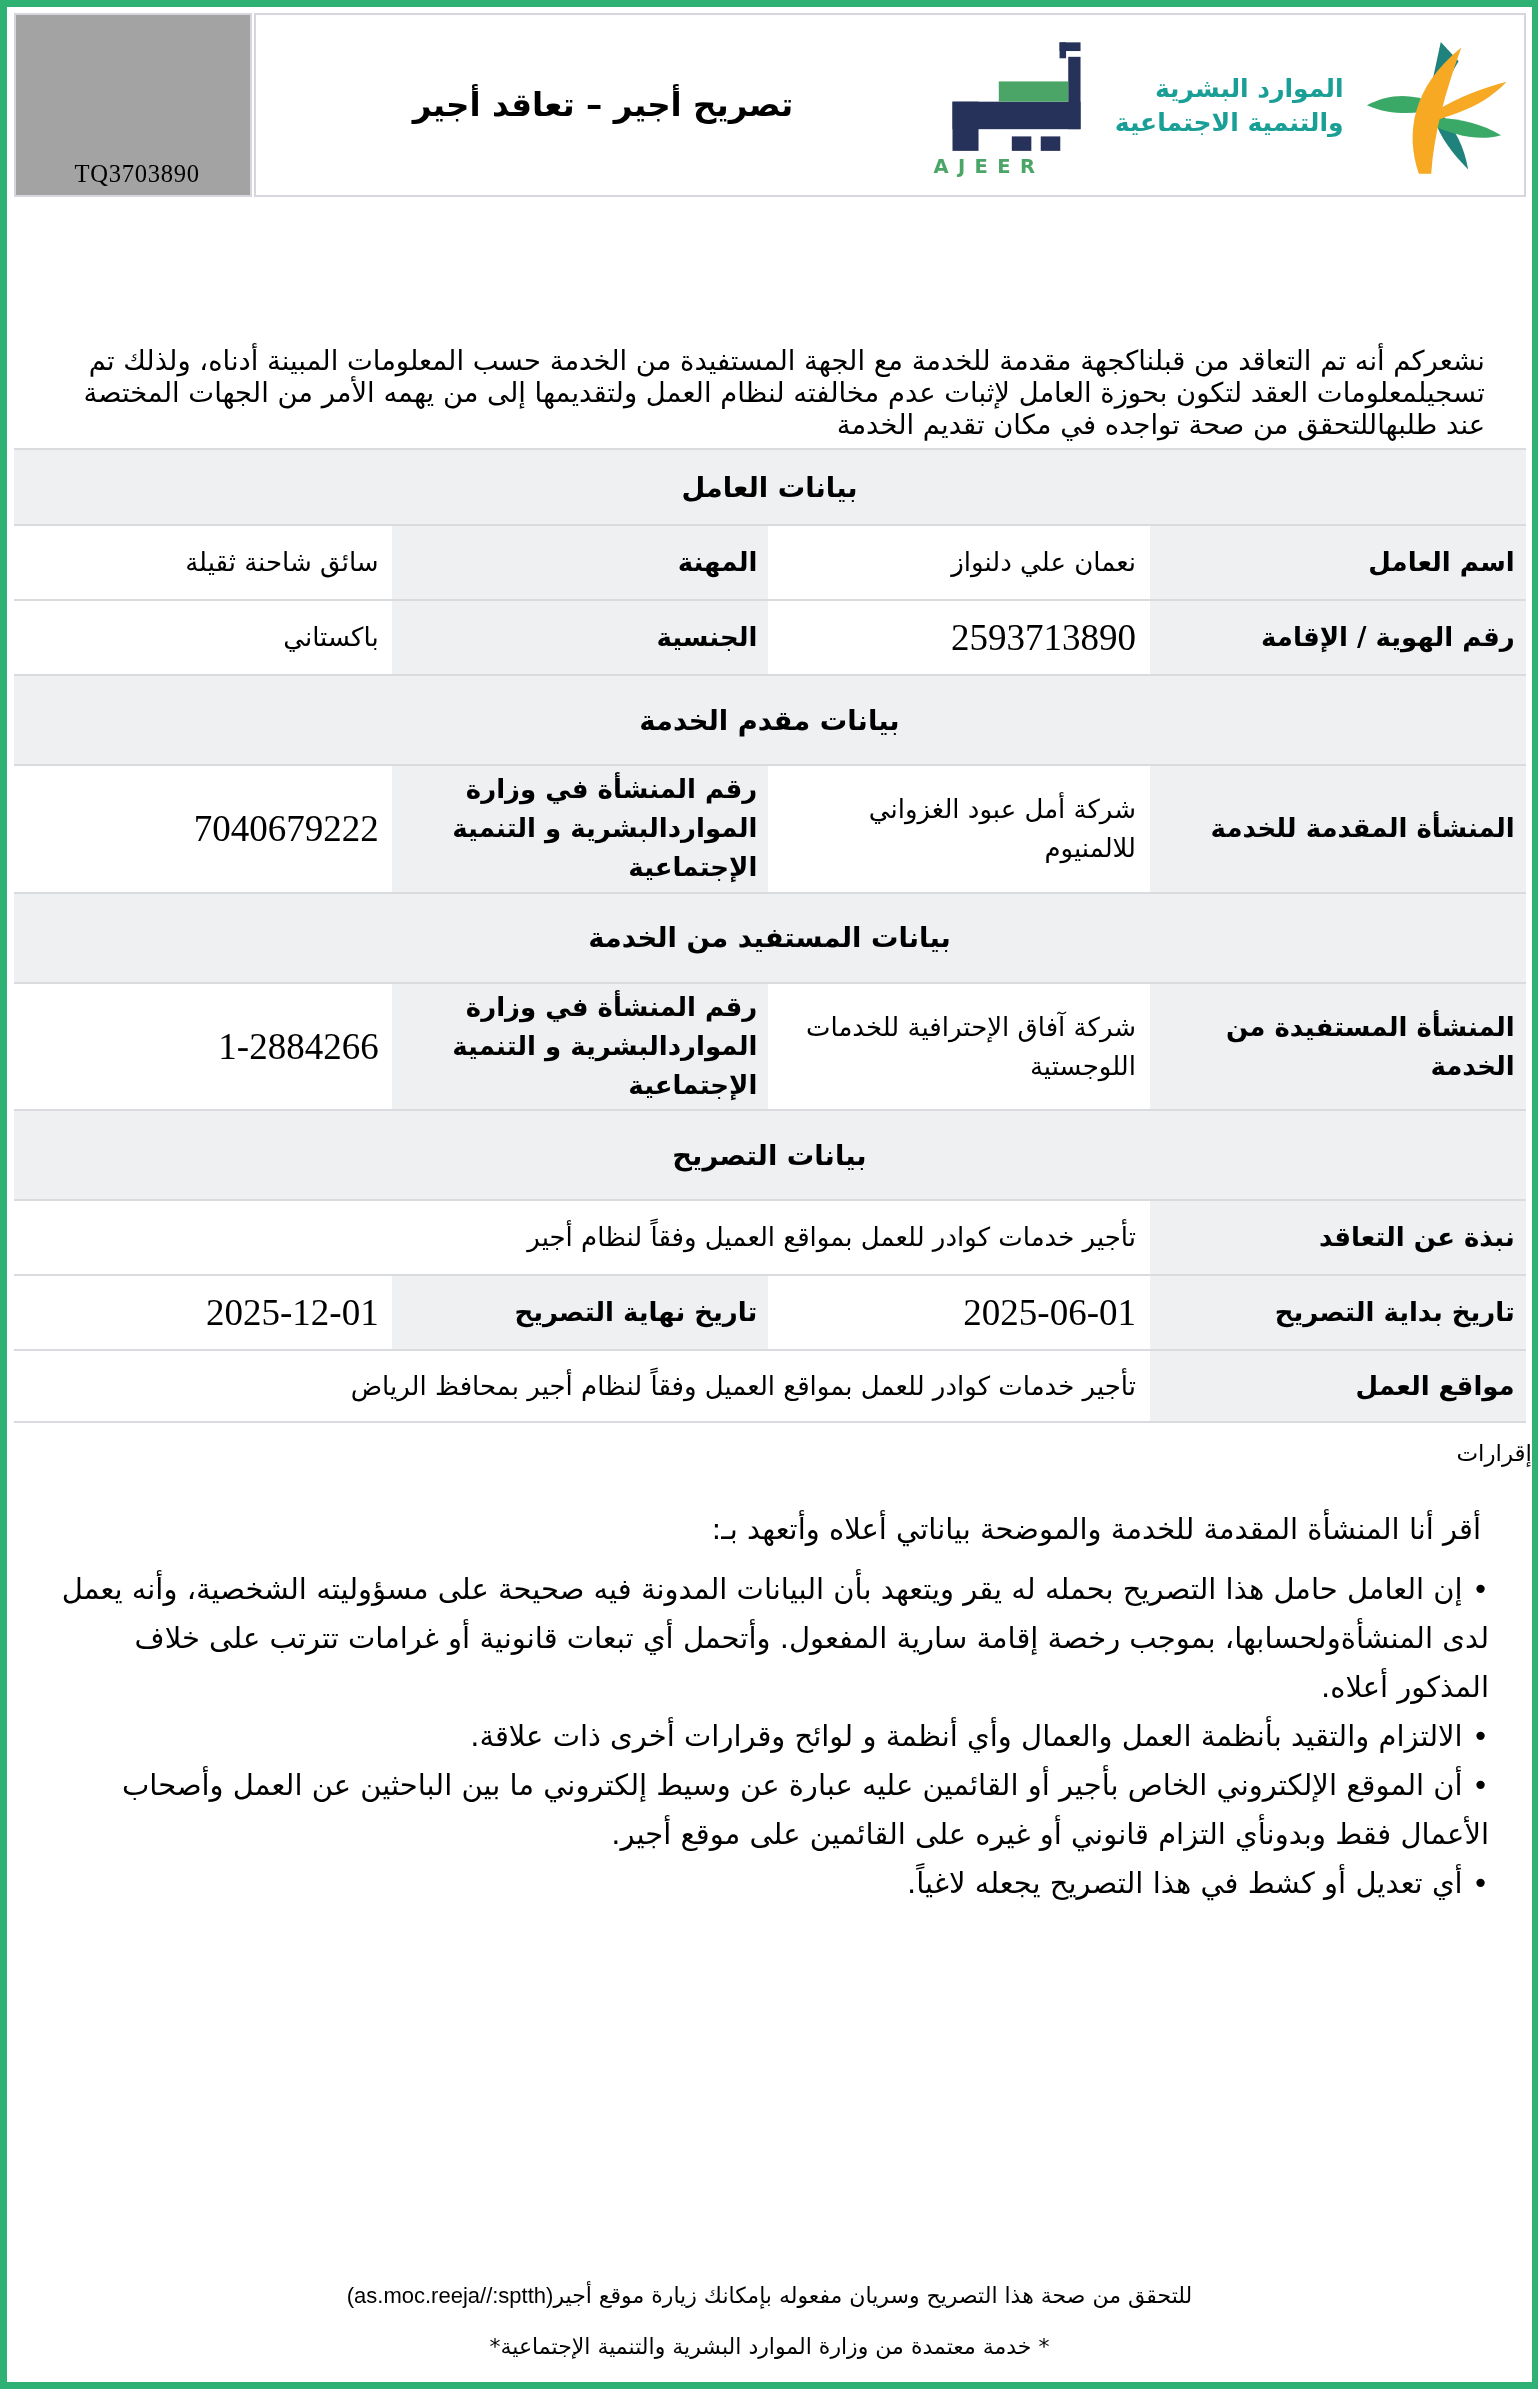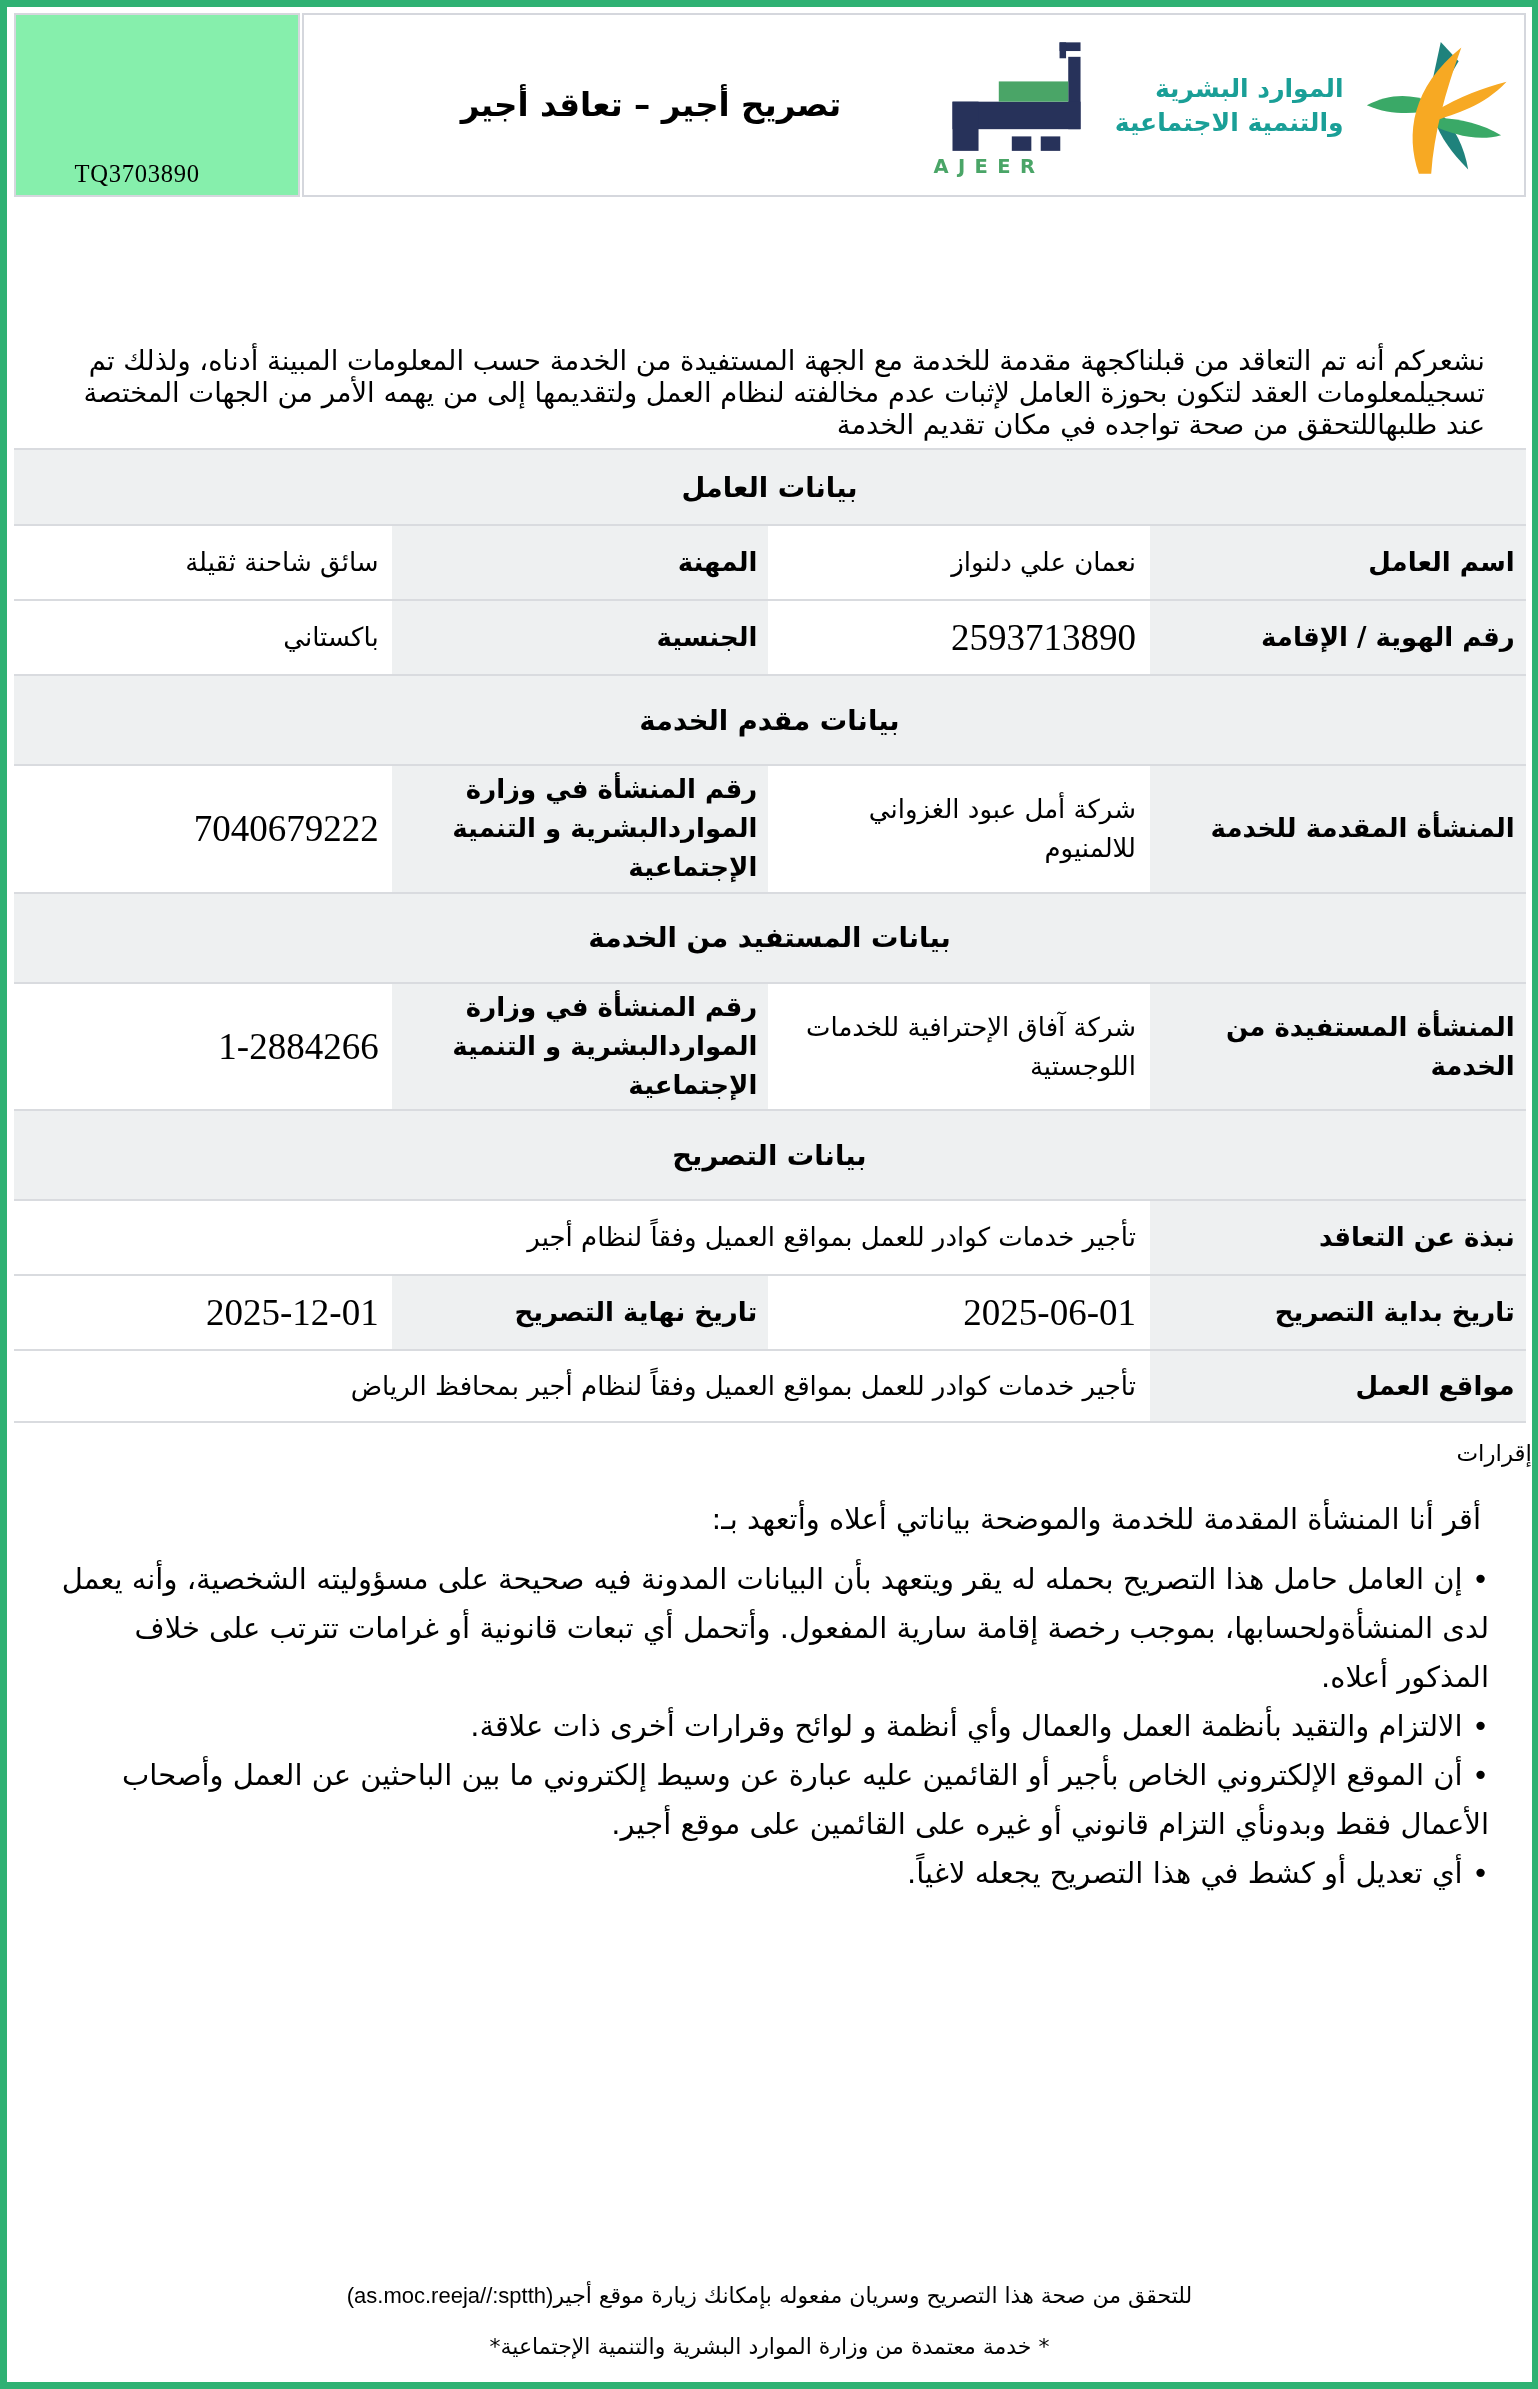--- a/index.html
+++ b/index.html
@@ -8,21 +8,21 @@
     --table-gray:#eef0f1; --line-gray:#d9dbdf; --box-border:#d5d7dd;
   }
   *{margin:0;padding:0;box-sizing:border-box;}
   body{background:#fff;font-family:"DejaVu Sans",sans-serif;color:#000;}
   .page{
     position:relative;width:1539px;height:2389px;background:#fff;
     border:7.2px solid var(--frame-green);overflow:hidden;
   }
   
   .header{position:absolute;top:5.8px;left:6.5px;right:6.5px;height:184px;display:flex;gap:2.9px;}
-  .tq-box{width:286px;border:2.2px solid var(--box-border);position:relative;background:#86efac;}
+  .tq-box{width:238px;border:2.2px solid var(--box-border);position:relative;background:#a3a3a3;}
   .tq-number{
     position:absolute;bottom:7.2px;left:59px;
     font-family:"Liberation Serif","DejaVu Serif",serif;font-size:24.6px;letter-spacing:0.7px;
   }
   .title-box{flex:1;border:2.2px solid var(--box-border);position:relative;background:#fff;}
   .doc-title{
     position:absolute;left:94px;top:50%;transform:translateY(-50%);
     width:505px;text-align:center;direction:rtl;
     font-size:32.5px;font-weight:700;
   }
@@ -57,21 +57,21 @@
     padding:4.3px 10.8px;font-size:26px;line-height:1.5;
   }
   .cell.label{background:var(--table-gray);font-weight:700;}
   .cell.wide{width:calc(75% - 2.2px);}
   .cell .num{font-family:"Liberation Serif","DejaVu Serif",serif;font-size:37px;}
   .h-norm{min-height:75px;}
   .h-tall{min-height:108px;}
   .h-short{min-height:72px;}
   
   .decl-title{margin-top:10px;text-align:right;direction:rtl;font-size:23px;line-height:40px;}
-  .decl-intro{margin:26px 51px 0;direction:rtl;text-align:right;font-size:29px;line-height:40px;}
+  .decl-intro{margin:36px 51px 0;direction:rtl;text-align:right;font-size:29px;line-height:40px;}
   .decl-list{margin:16px 43px 0;direction:rtl;}
   .decl-item{font-size:29px;line-height:49px;}
   
   .footer{position:absolute;left:0;right:0;bottom:10px;text-align:center;direction:rtl;font-size:22px;line-height:51px;}
   .footer .url{font-family:"Liberation Sans",sans-serif;}
   
   .star-svg{display:block;}
 </style>
 </head>
 <body>

